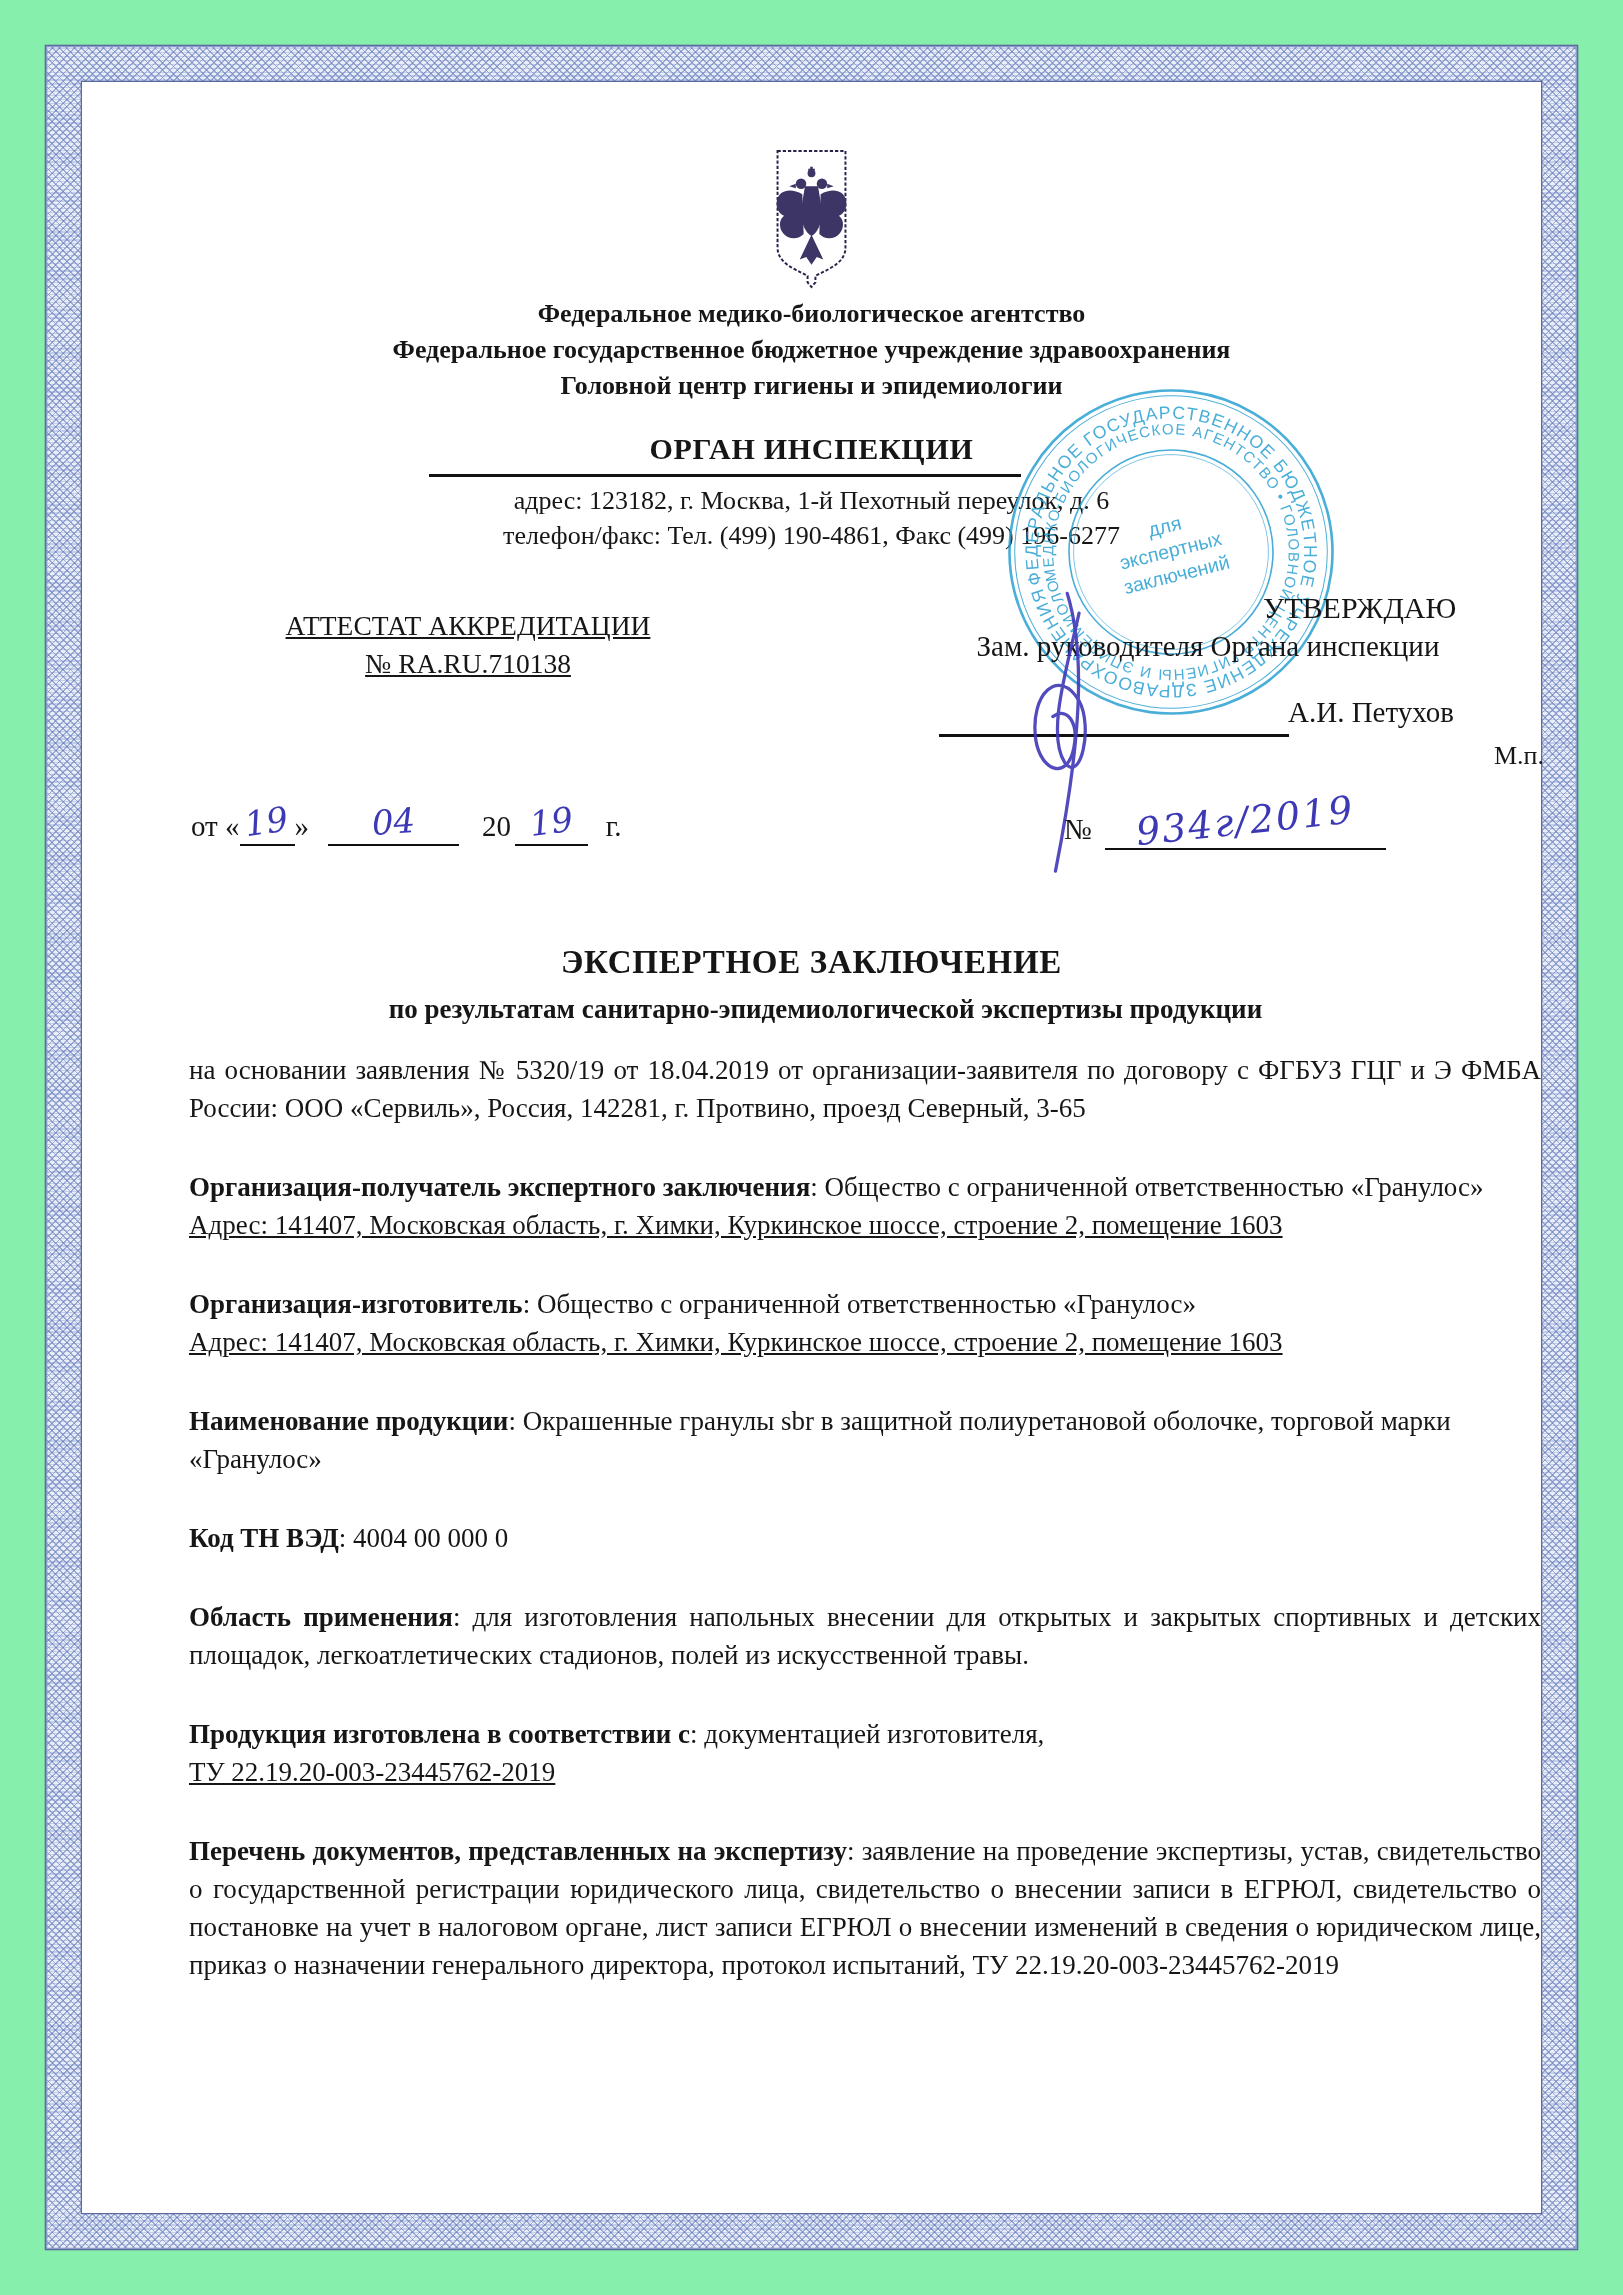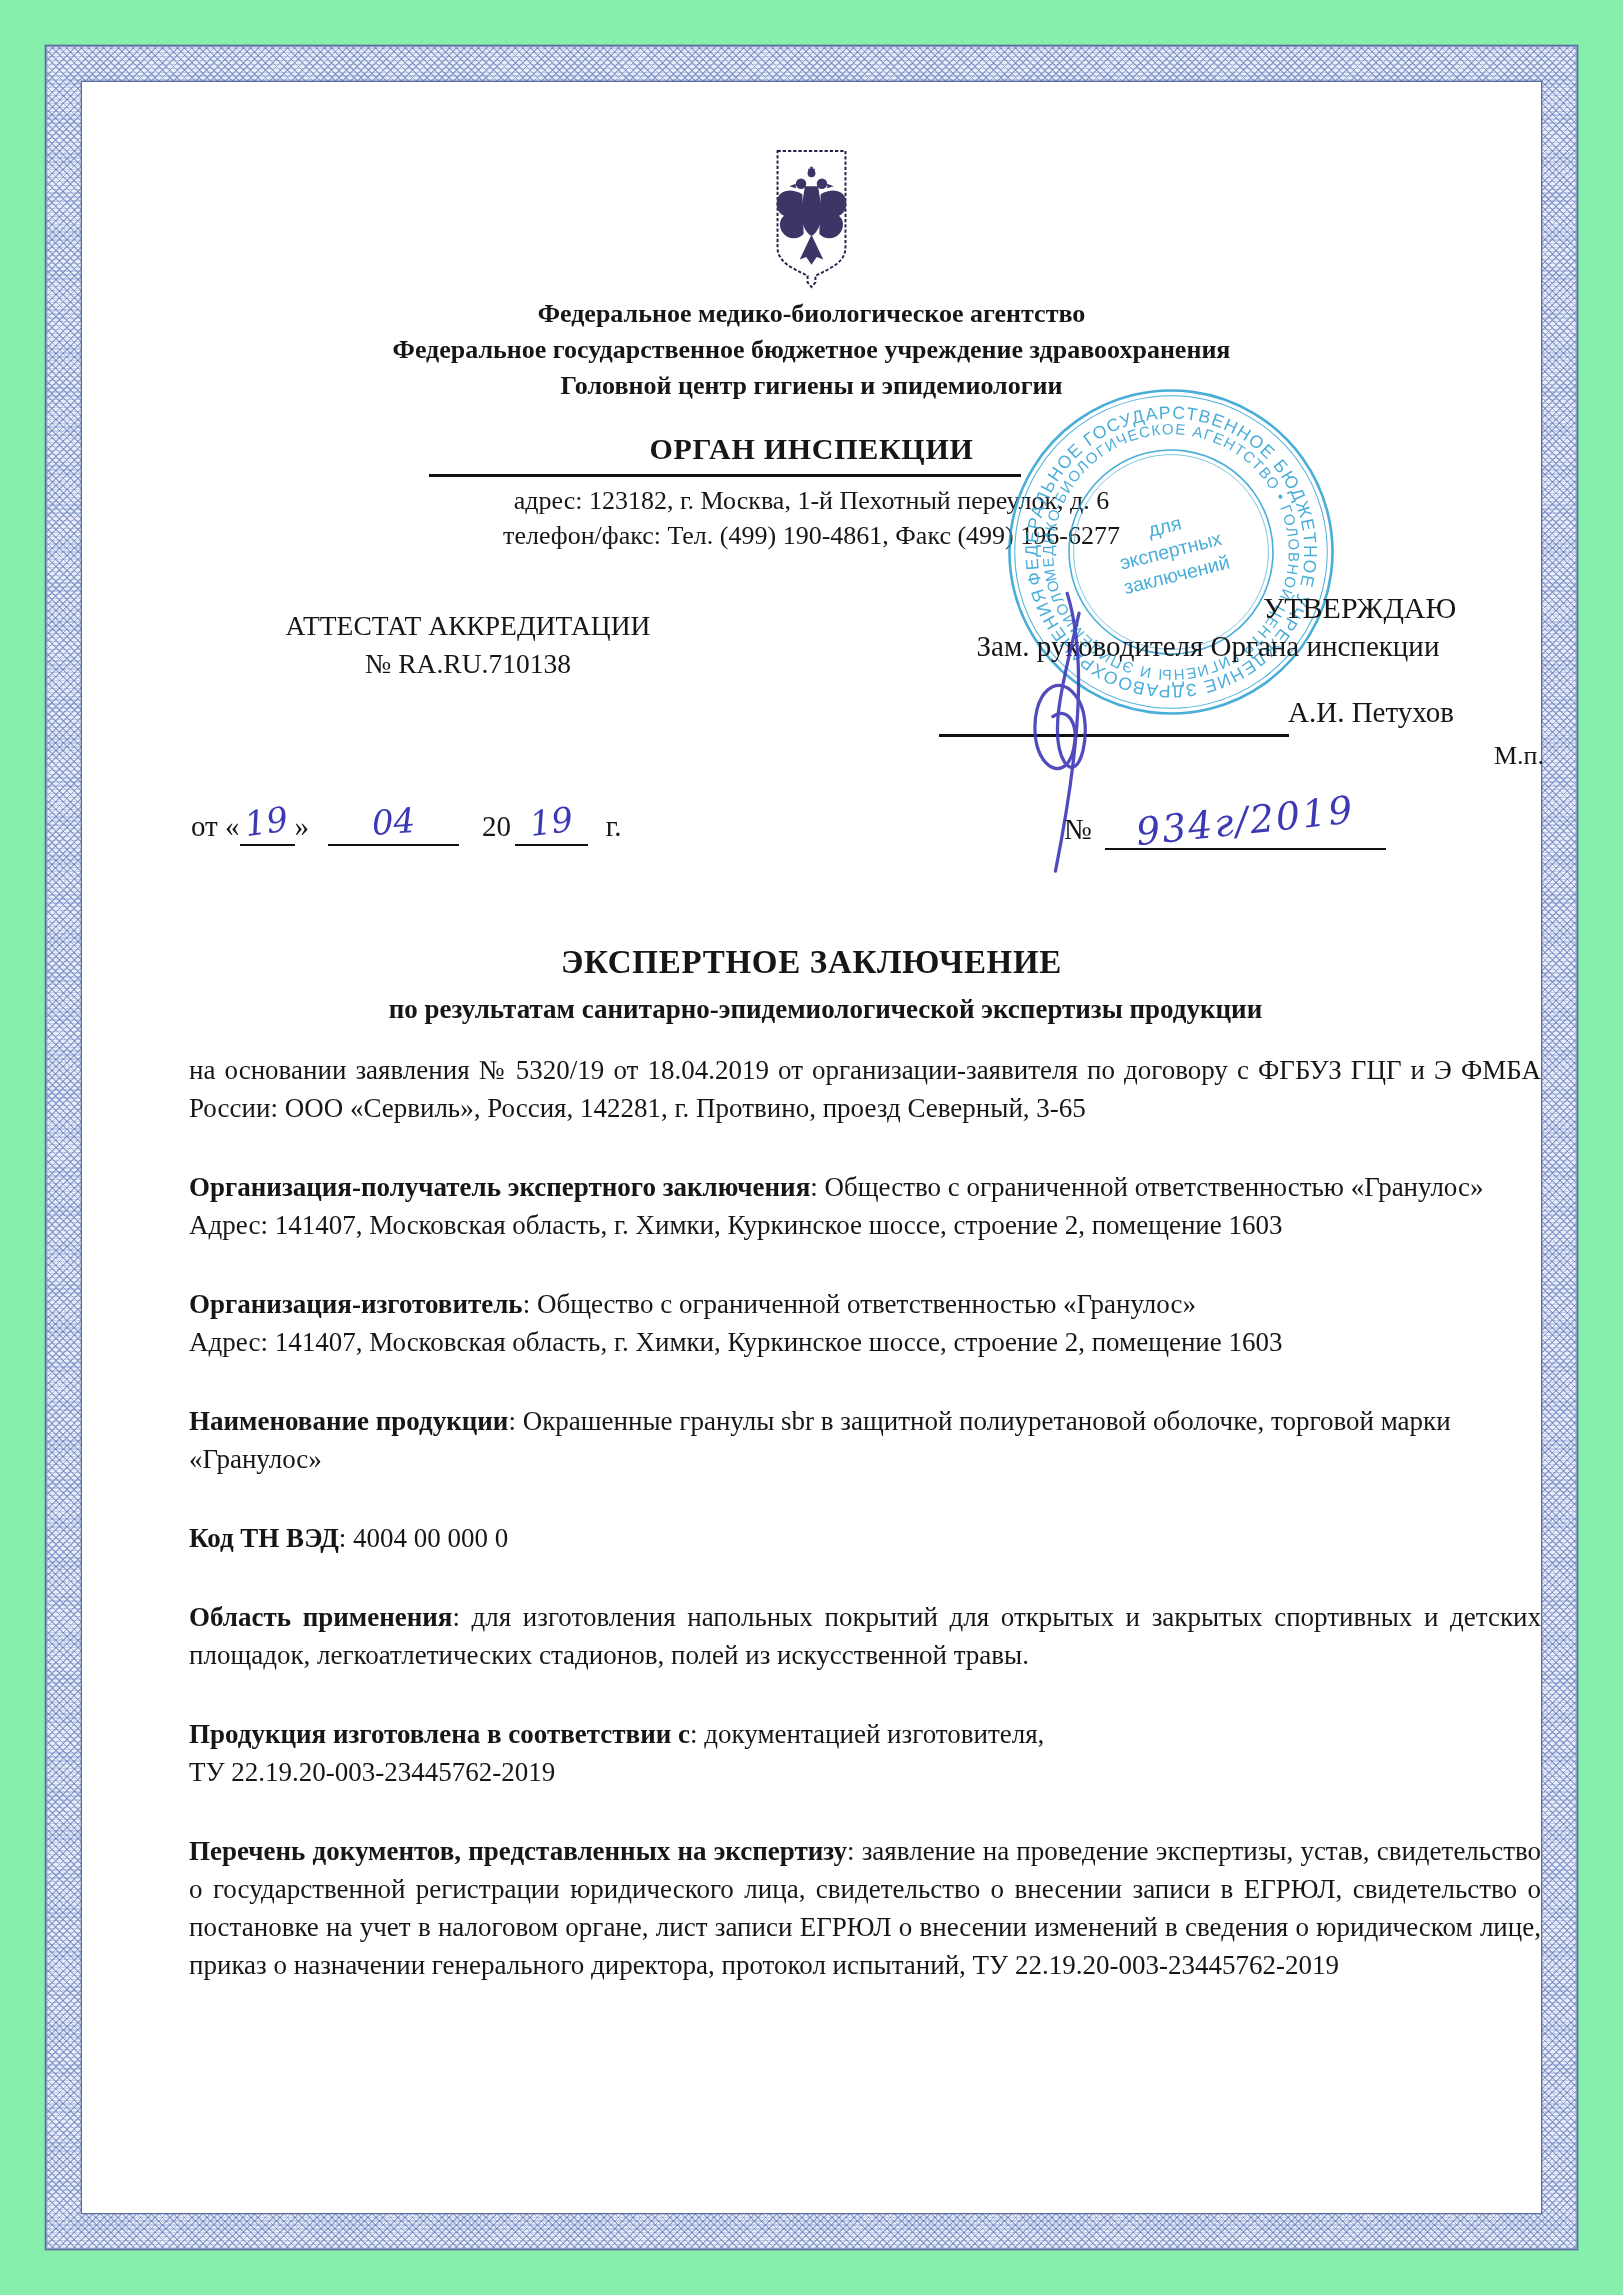--- a/index.html
+++ b/index.html
@@ -23,21 +23,21 @@
   }
   .frame-inner{
     position:absolute;left:82px;top:82px;right:82px;bottom:82px;
     background:#ffffff;
     box-shadow:0 0 0 1.3px #5c6b9f;
   }
   
   .abs{position:absolute;}
   .center{left:0;right:0;text-align:center;}
   .b{font-weight:bold;}
-  .block{display:block;}
+  .block{display:block;text-decoration:underline;}
   
   .hline{font-size:26px;font-weight:bold;line-height:35px;}
   .organ{font-size:30px;font-weight:bold;letter-spacing:0.7px;}
   .organ-rule{position:absolute;left:429px;top:474px;width:592px;height:3.3px;background:#121212;}
   .addr{font-size:26px;}
   
   .accr{font-size:27.5px;line-height:38px;text-align:center;}
   .approve{font-size:30px;}
   .position-line{font-size:29px;}
   .sig-rule{position:absolute;left:939px;top:734px;width:350px;height:2.6px;background:#111;}
@@ -173,21 +173,21 @@
     <p class="para justify"><span>на основании заявления № 5320/19 от 18.04.2019 от организации-заявителя по договору с ФГБУЗ ГЦГ и Э ФМБА России: ООО «Сервиль», Россия, 142281, г. Протвино, проезд Северный, 3-65</span></p>
 
     <p class="para"><span class="b">Организация-получатель экспертного заключения</span><span>: Общество с ограниченной ответственностью «Гранулос»</span><span class="block">Адрес: 141407, Московская область, г. Химки, Куркинское шоссе, строение 2, помещение 1603</span></p>
 
     <p class="para"><span class="b">Организация-изготовитель</span><span>: Общество с ограниченной ответственностью «Гранулос»</span><span class="block">Адрес: 141407, Московская область, г. Химки, Куркинское шоссе, строение 2, помещение 1603</span></p>
 
     <p class="para"><span class="b">Наименование продукции</span><span>: Окрашенные гранулы sbr в защитной полиуретановой оболочке, торговой марки «Гранулос»</span></p>
 
     <p class="para"><span class="b">Код ТН ВЭД</span><span>: 4004 00 000 0</span></p>
 
-    <p class="para justify"><span class="b">Область применения</span><span>: для изготовления напольных покрытий для открытых и закрытых спортивных и детских площадок, легкоатлетических стадионов, полей из искусственной травы.</span></p>
+    <p class="para justify"><span class="b">Область применения</span><span>: для изготовления напольных внесении для открытых и закрытых спортивных и детских площадок, легкоатлетических стадионов, полей из искусственной травы.</span></p>
 
     <p class="para"><span class="b">Продукция изготовлена в соответствии с</span><span>: документацией изготовителя,</span><span class="block">ТУ 22.19.20-003-23445762-2019</span></p>
 
     <p class="para justify"><span class="b">Перечень документов, представленных на экспертизу</span><span>: заявление на проведение экспертизы, устав, свидетельство о государственной регистрации юридического лица, свидетельство о внесении записи в ЕГРЮЛ, свидетельство о постановке на учет в налоговом органе, лист записи ЕГРЮЛ о внесении изменений в сведения о юридическом лице, приказ о назначении генерального директора, протокол испытаний, ТУ 22.19.20-003-23445762-2019</span></p>
 
   </div>
 
 </div>
 
 

